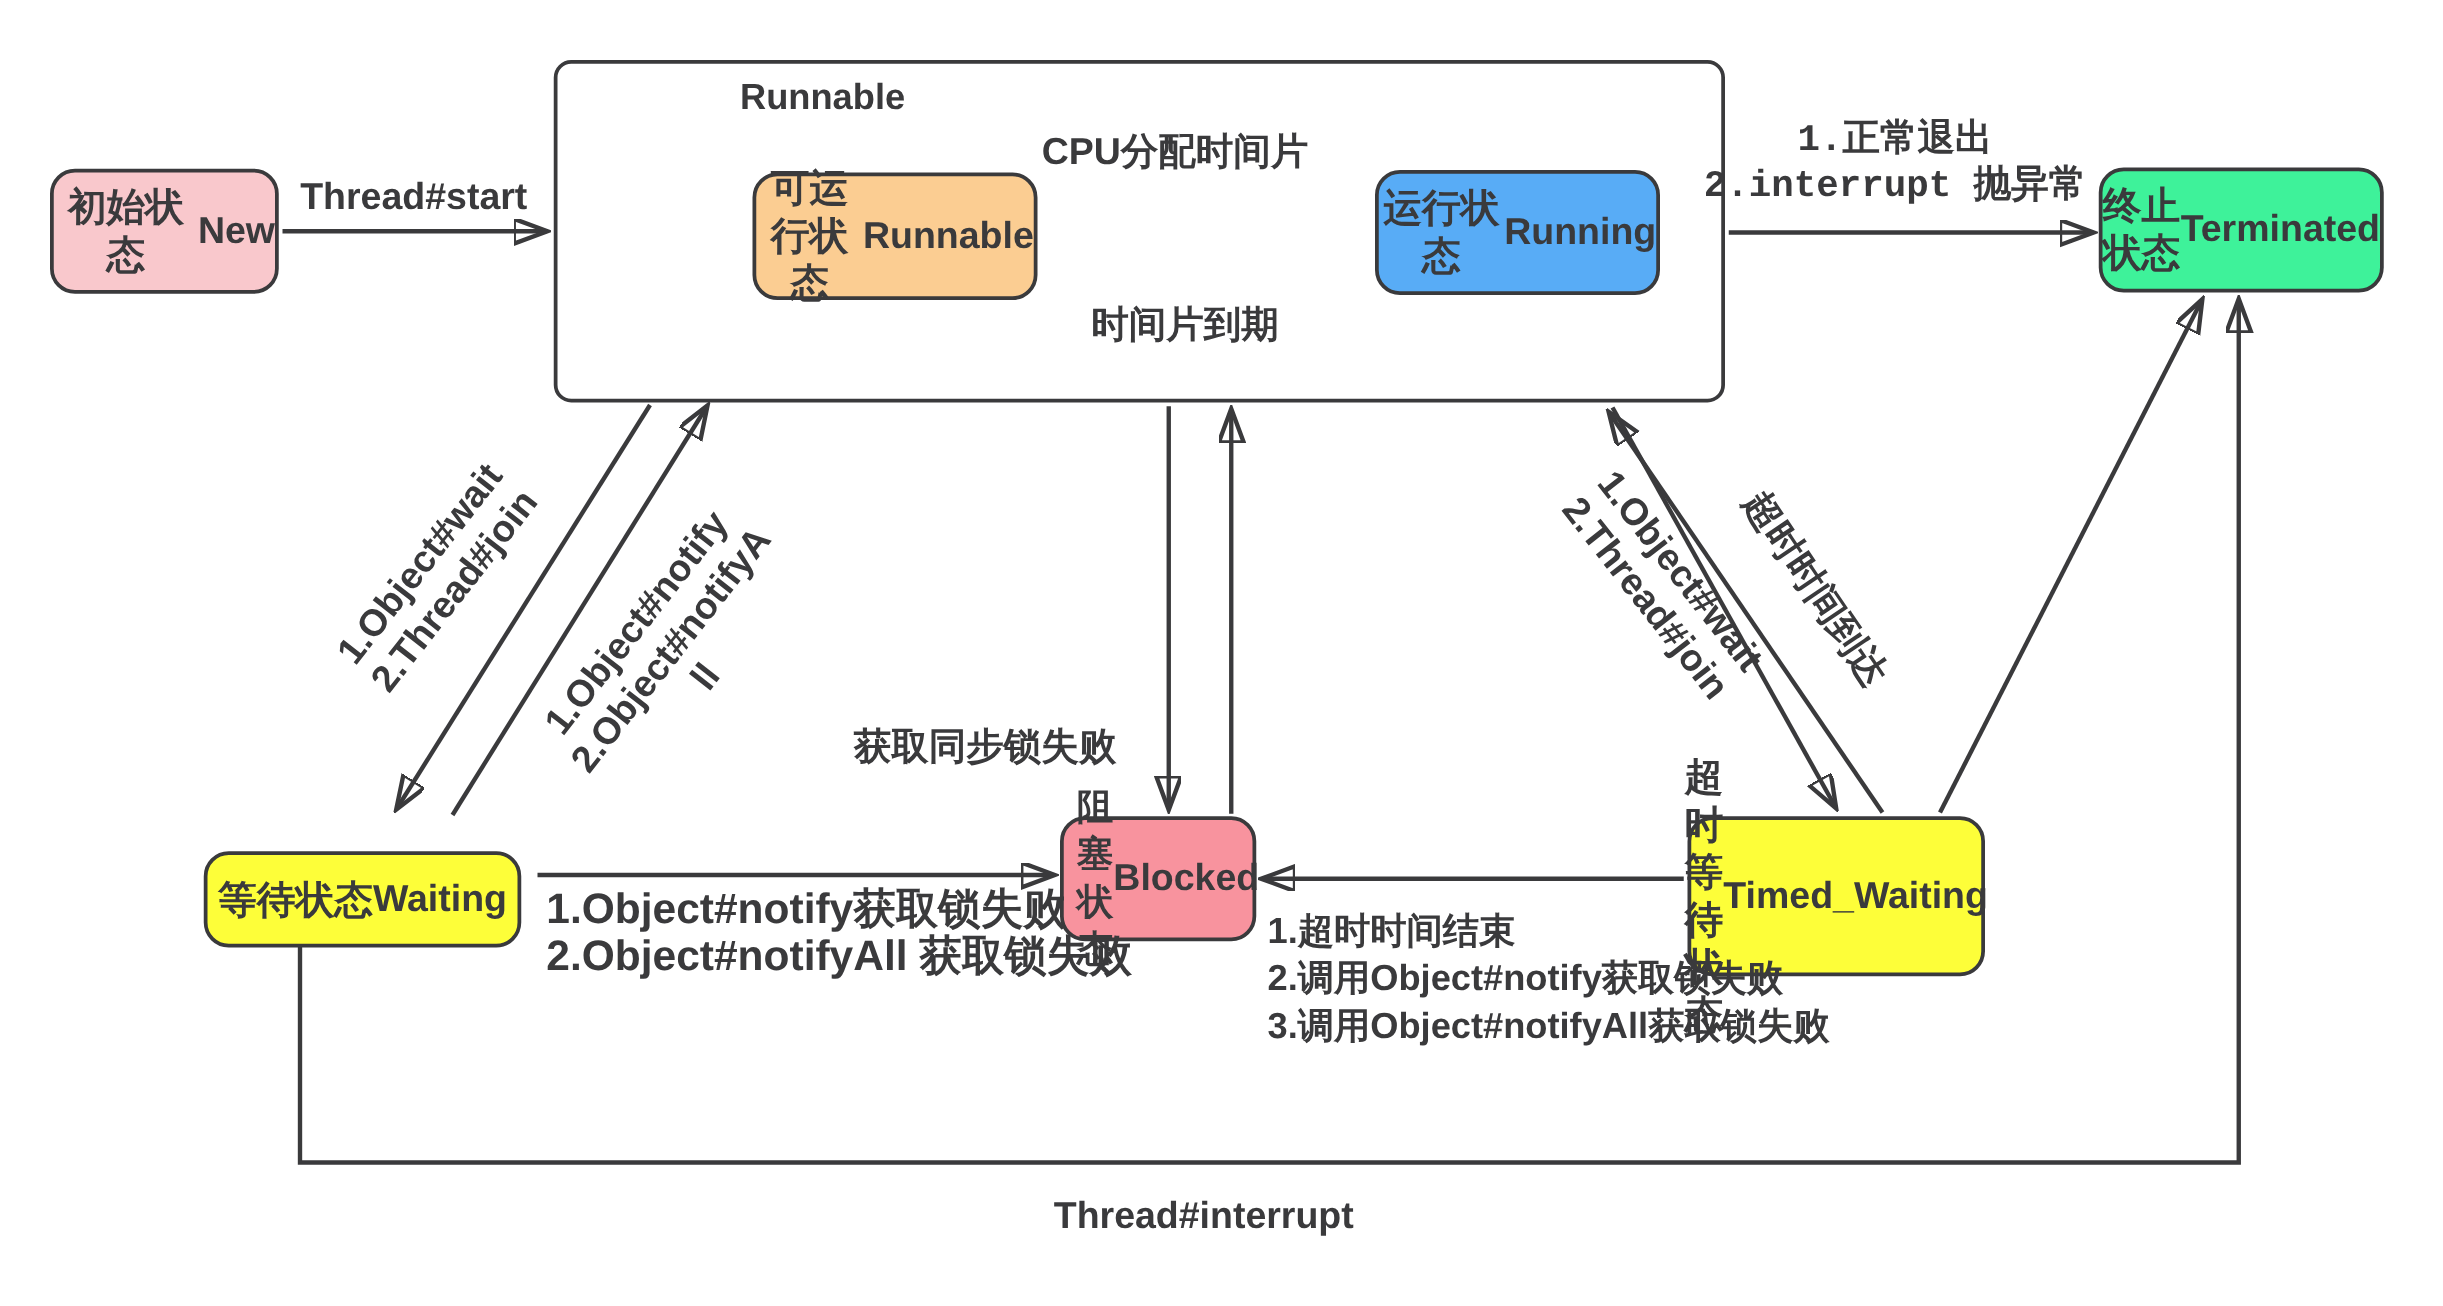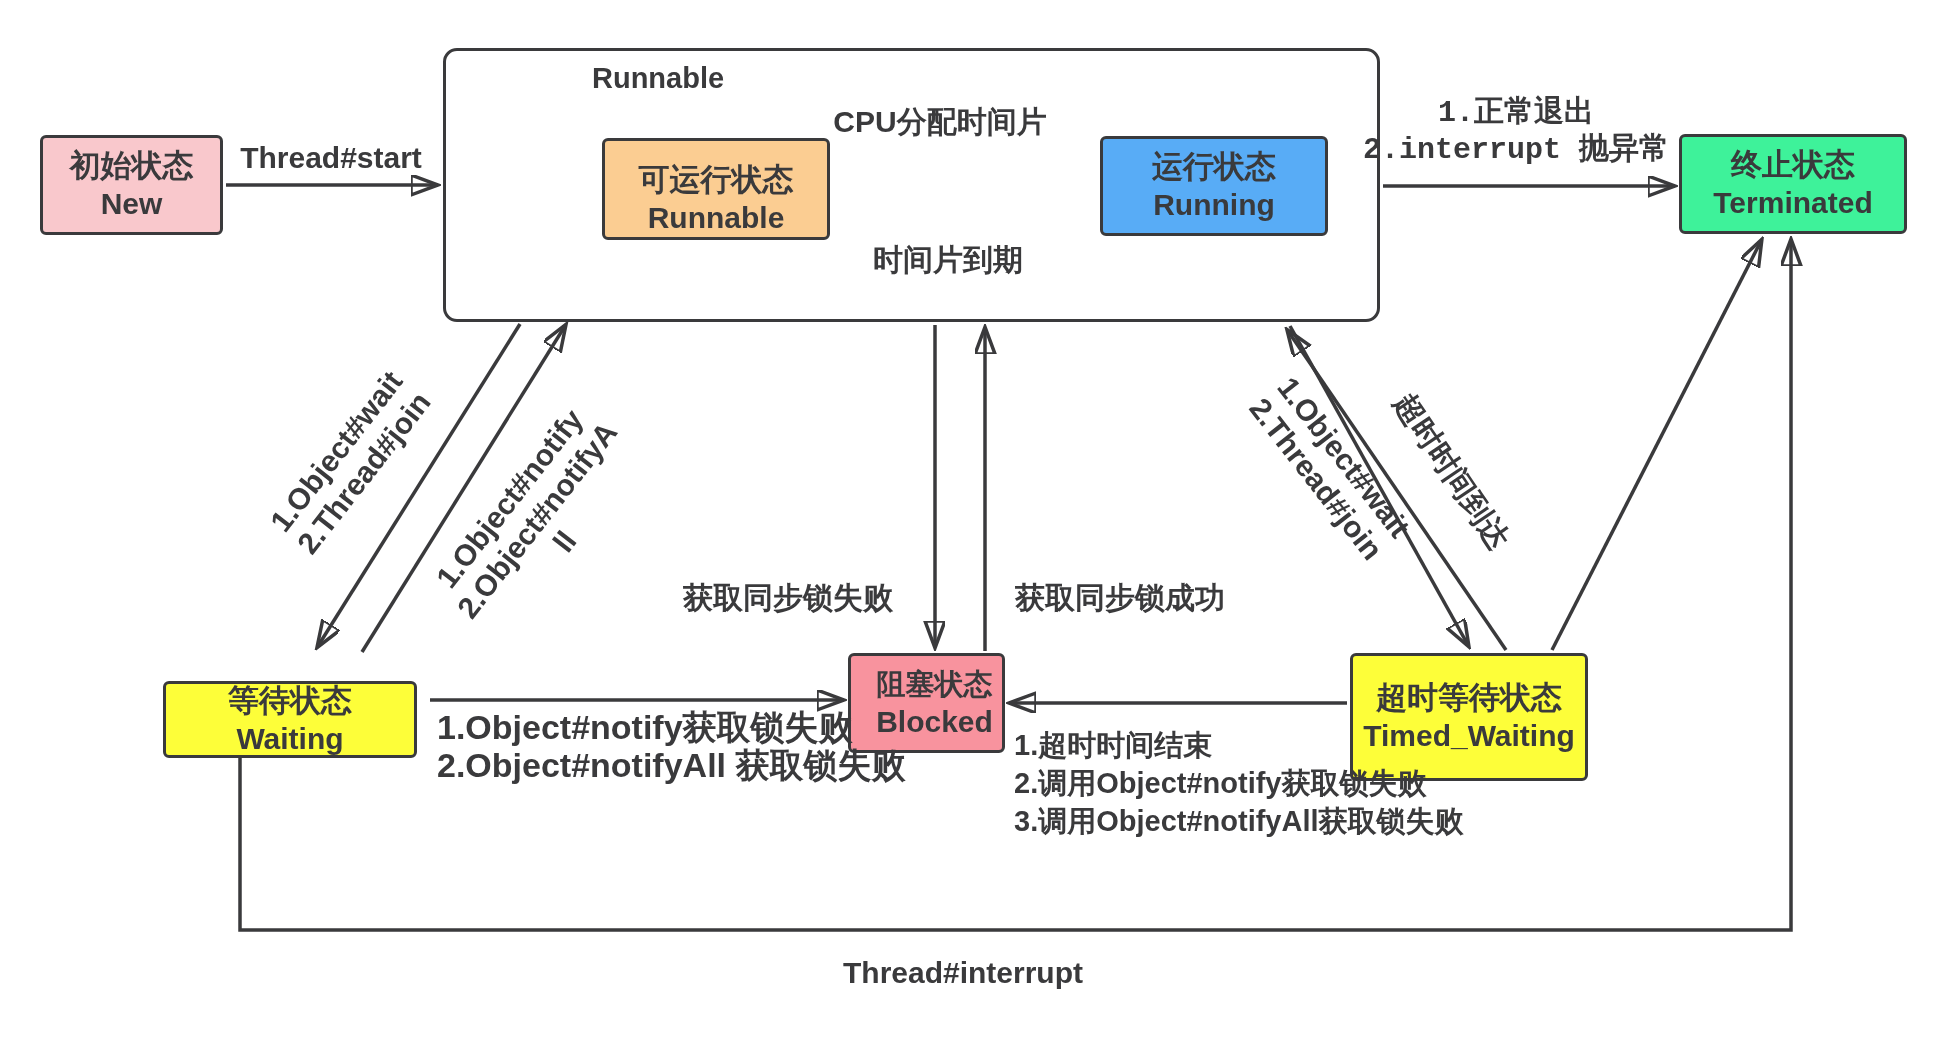--- a/index.html
+++ b/index.html
@@ -4,22 +4,22 @@
 <style>
   html,body{margin:0;padding:0;background:#ffffff;}
   .canvas{
     position:relative;width:1954px;height:1045px;background:#fff;overflow:hidden;
     font-family:"Liberation Sans","DejaVu Sans",sans-serif;color:var(--c-stroke,#3a3a3c);
     font-weight:bold;
   }
   .edges{position:absolute;left:0;top:0;width:1954px;height:1045px;}
   .edges path, .edges line{stroke:var(--c-stroke,#3a3a3c);stroke-width:3.5;fill:none;}
   .node{
-    position:absolute;border:3.5px solid var(--c-stroke,#3a3a3c);border-radius:6px;
-    display:flex;flex-direction:column;align-items:center;justify-content:center;
+    position:absolute;border:3.5px solid var(--c-stroke,#3a3a3c);border-radius:20px;
+    display:flex;flex-direction:row;align-items:center;justify-content:center;
     box-sizing:border-box;text-align:center;line-height:38px;font-size:31px;
   }
   .node .en{font-size:30px;}
   .container-box{
     position:absolute;border:3.5px solid var(--c-stroke,#3a3a3c);border-radius:14px;
     background:#ffffff;box-sizing:border-box;
   }
   .lbl{position:absolute;font-size:30px;white-space:pre-line;}
   .lbl.center{transform:translate(-50%,-50%);text-align:center;}
   .lbl.rot{transform:translate(-50%,-50%) rotate(var(--rot,0deg));text-align:center;line-height:35px;}
@@ -108,21 +108,20 @@
 
   <div class="lbl rot" style="left:350px;top:462px;--rot:-52deg;">1.Object#wait
 2.Thread#join</div>
 
   <div class="lbl rot" style="left:537px;top:520px;--rot:-52deg;">1.Object#notify
 2.Object#notifyA
 ll</div>
 
   <div class="lbl center" style="left:788px;top:598px;">获取同步锁失败</div>
 
-  <div class="lbl center" style="left:1120px;top:598px;">获取同步锁成功</div>
 
   <div class="lbl rot" style="left:1330px;top:468px;--rot:52deg;">1.Object#wait
 2.Thread#join</div>
 
   <div class="lbl rot" style="left:1452px;top:471px;--rot:56deg;">超时时间到达</div>
 
   <div class="lbl left" style="left:437px;top:708px;line-height:38px;font-size:34px;">1.Object#notify获取锁失败
 2.Object#notifyAll 获取锁失败</div>
 
   <div class="lbl left" style="left:1014px;top:726px;line-height:38px;font-size:29px;">1.超时时间结束

